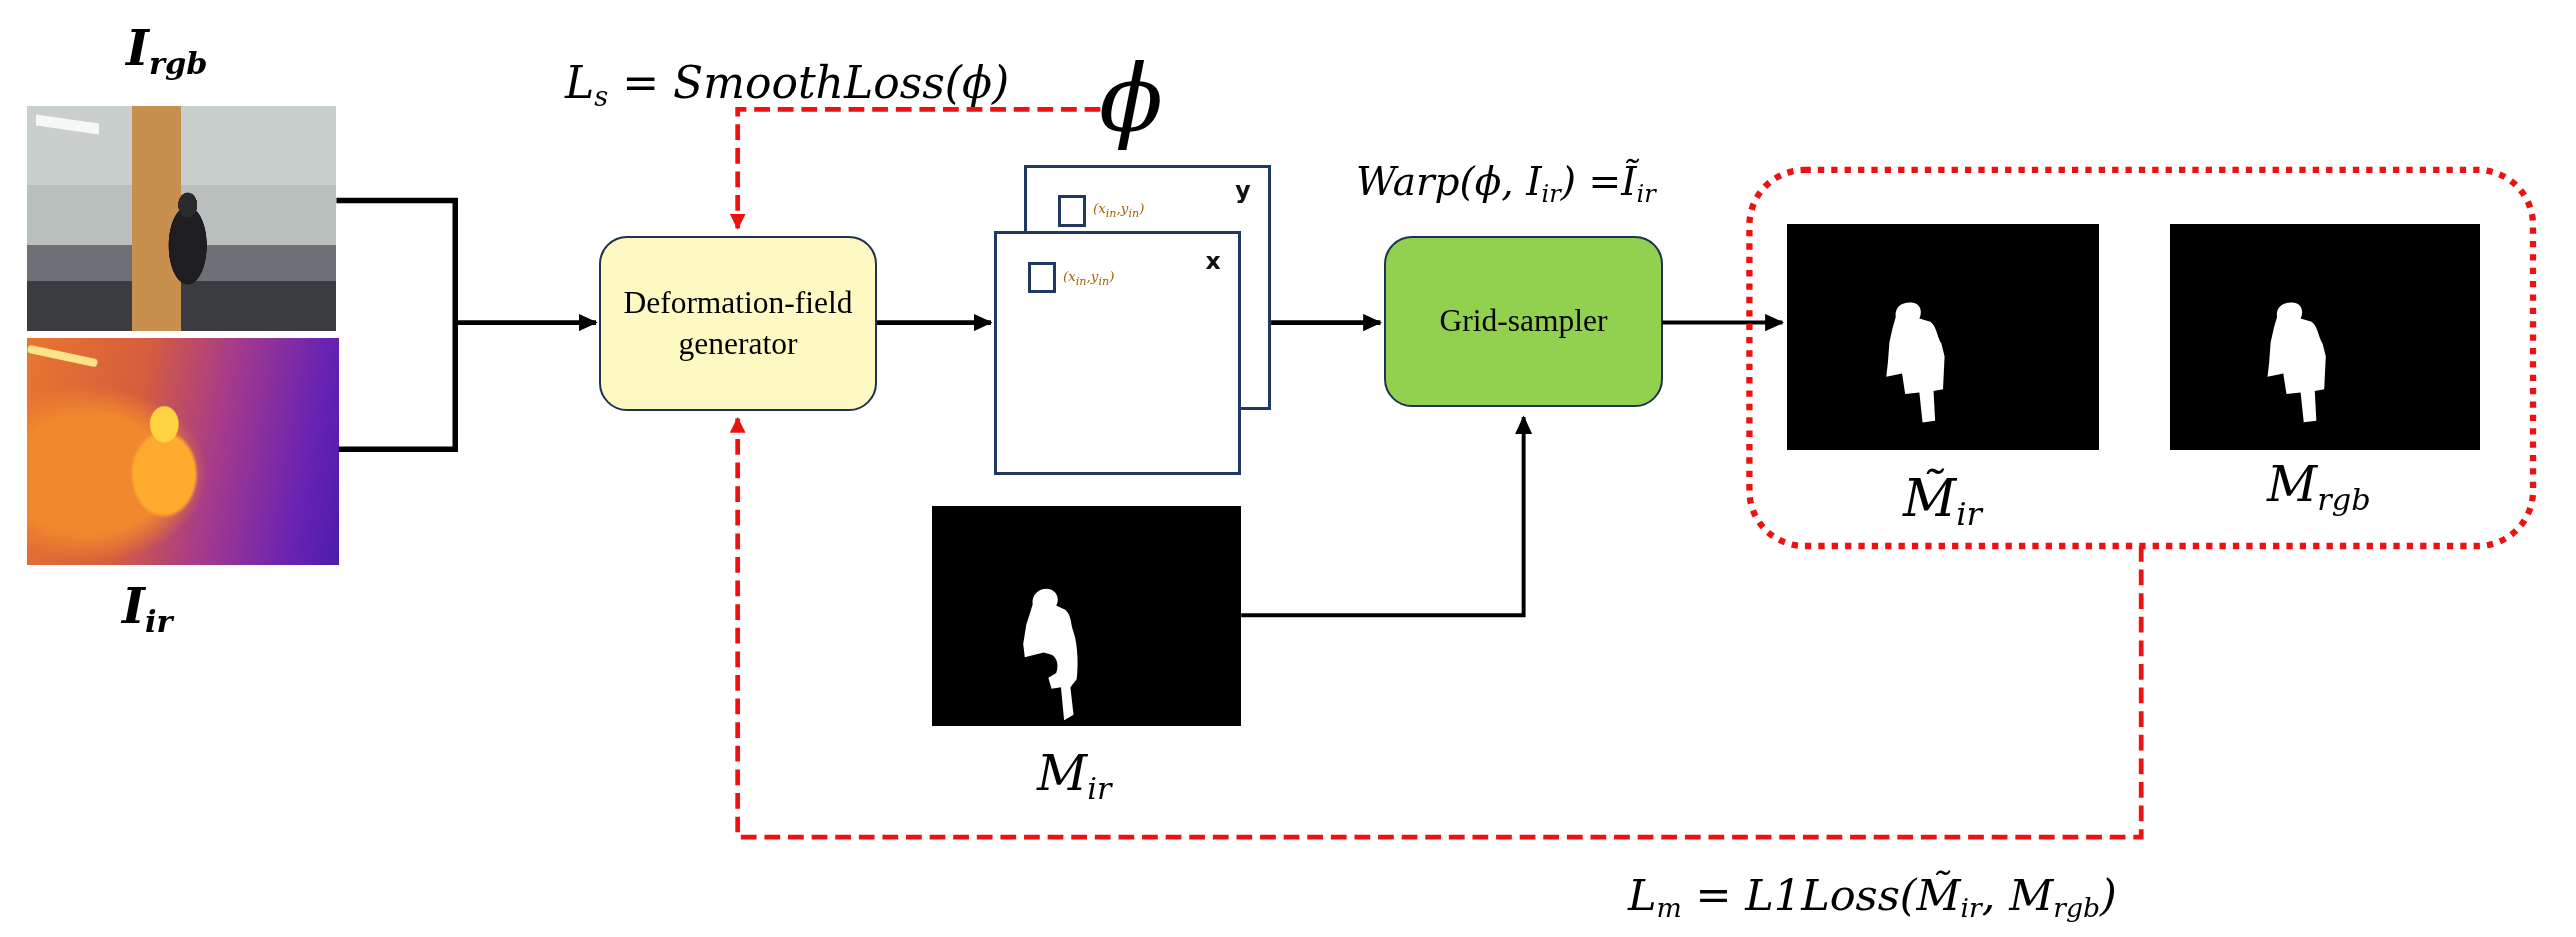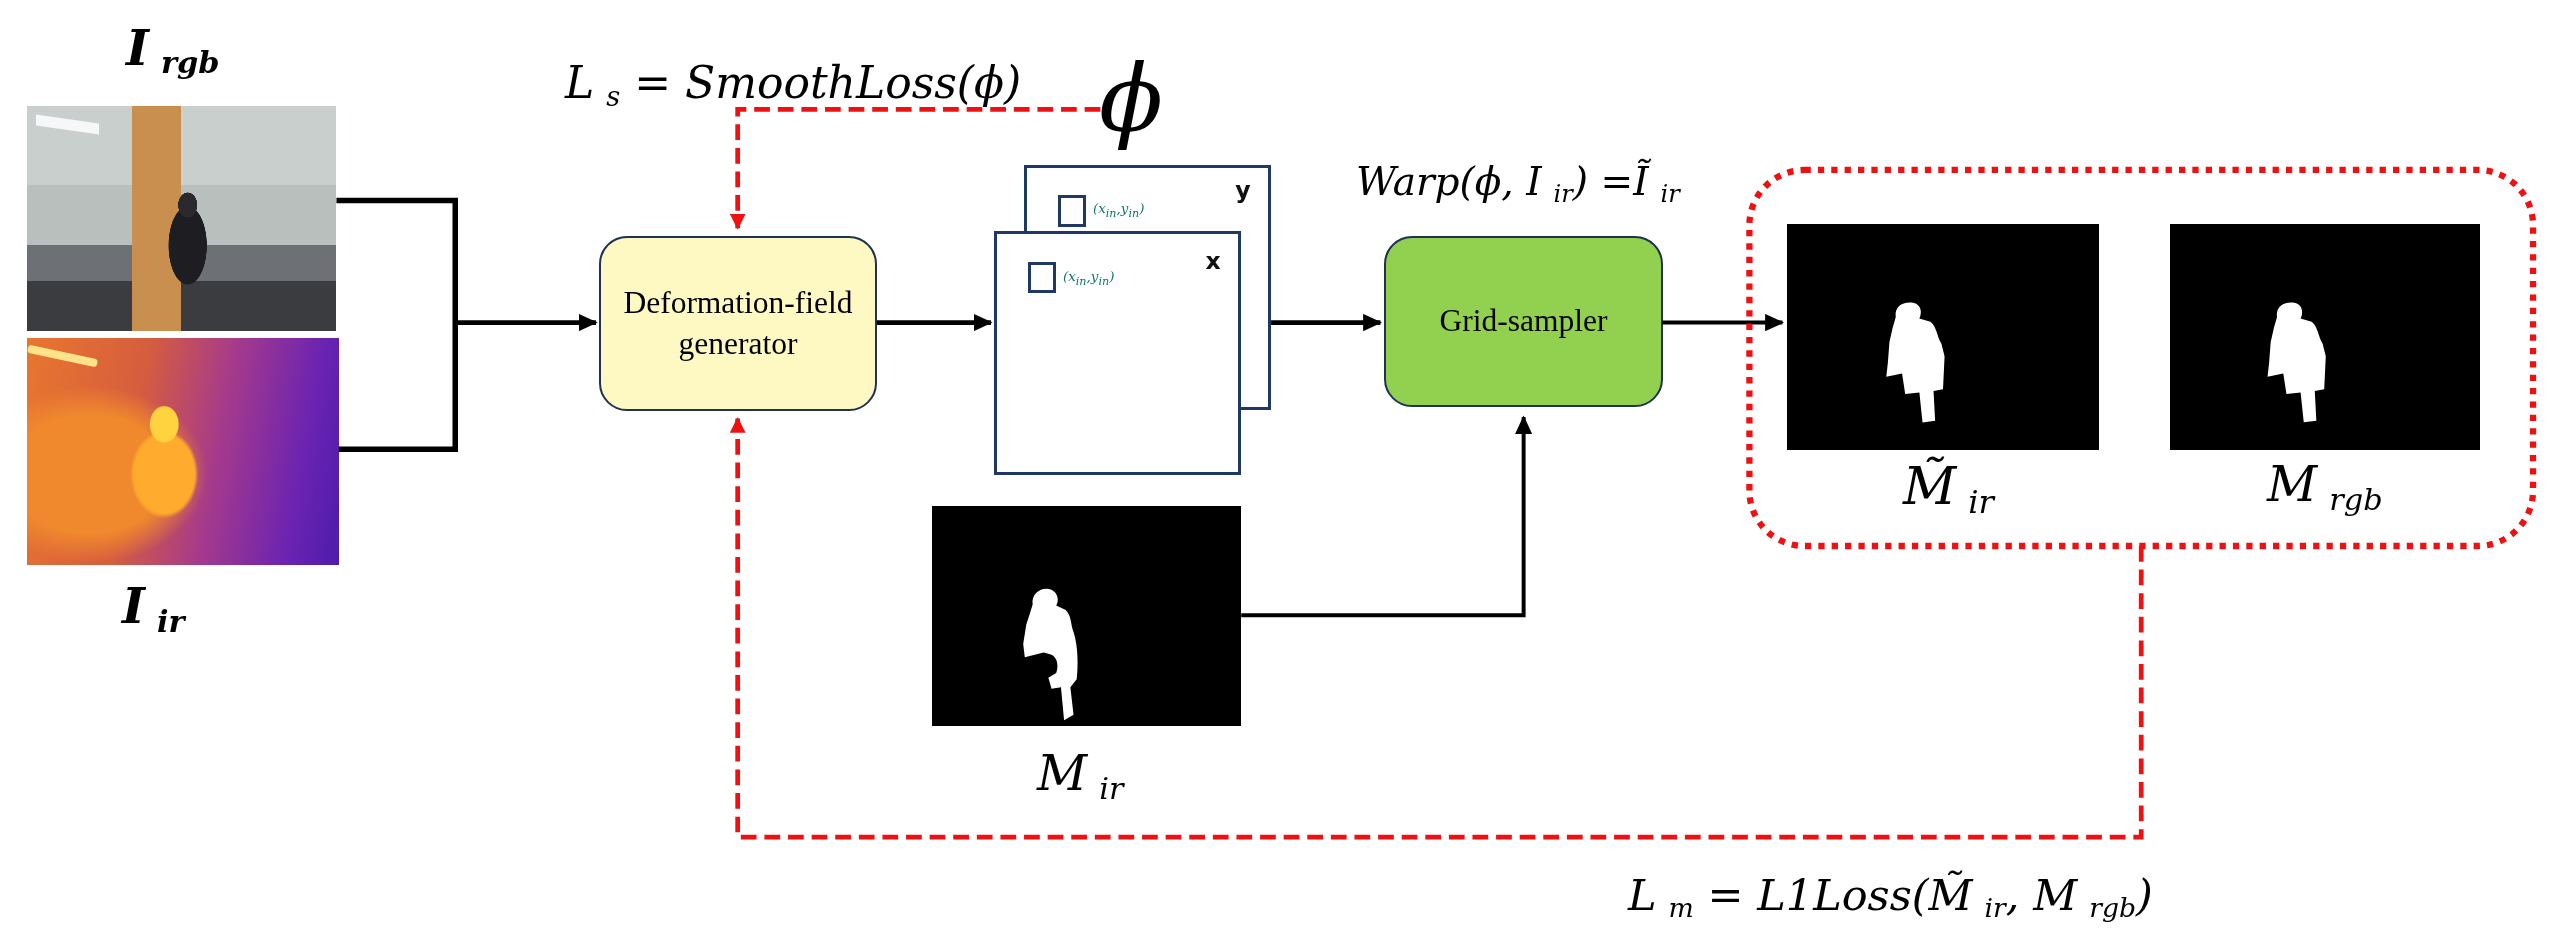--- a/index.html
+++ b/index.html
@@ -1,19 +1,19 @@
 <!DOCTYPE html>
 <html style="font-size:12.6px"><head>
   <meta charset="utf-8">
   <style>
     html, body { margin: 0; padding: 0; background: #ffffff; }
     body { width: 2576px; height: 937px; position: relative; overflow: hidden; }
     .abs { position: absolute; }
     .math { font-family: "DejaVu Serif", "Liberation Serif", serif; font-style: italic; color: #000; white-space: nowrap; line-height: 1; }
-    .math sub { font-size: 62%; vertical-align: -0.28em; margin-left: 12px; }
+    .math sub { font-size: 62%; vertical-align: -0.28em; }
     .serif { font-family: "Liberation Serif", "DejaVu Serif", serif; color: #000; }
     .photo { overflow: hidden; }
     .rgb-photo {
       background:
         radial-gradient(ellipse 15.7px 20.5px at 52% 44%, #2a2a2e 0 60%, transparent 62%),
         radial-gradient(ellipse 27px 55px at 52% 62%, #1d1d22 0 70%, transparent 72%),
         radial-gradient(ellipse 14px 27px at 52% 60%, #6f55c9 0 70%, transparent 72%),
         linear-gradient(90deg, transparent 0 34%, #c98f4f 34% 50%, transparent 50%),
         linear-gradient(180deg, #c9cfcc 0 35%, #b9bfbd 35% 62%, #6d7175 62% 78%, #3a3c40 78% 100%);
     }
@@ -33,21 +33,21 @@
       background: #ffe38a; transform: rotate(12deg); border-radius: 3.1px;
     }
     .mask { background: #000; }
     .node {
       border: 2.4px solid #1f3350; border-radius: 28px; box-sizing: border-box;
       display: flex; align-items: center; justify-content: center; text-align: center;
       font-size: 31.5px; line-height: 1.3;
     }
     .frame { border: 3.9px solid #1f3864; background: #fff; box-sizing: border-box; }
     .cell { border: 3.9px solid #1f3864; background: #fff; box-sizing: border-box; width: 28px; height: 31.5px; }
-    .coord { font-family: "DejaVu Serif", serif; font-style: italic; font-size: 13.4px; color: #0f766e; }
+    .coord { font-family: "DejaVu Serif", serif; font-style: italic; font-size: 13.4px; color: #a16207; }
     .axis-lbl { font-family: "DejaVu Sans", sans-serif; font-weight: bold; font-size: 23.6px; color: #111; }
     svg.overlay { position: absolute; left: 0; top: 0; }
   </style>
 </head>
 <body>
 
 <div class="abs math" style="left:126px; top:23.6px; font-size:49px; font-weight:bold;">
   <span>I</span><sub>rgb</sub>
 </div>
 <div class="abs photo rgb-photo" style="left:27px; top:106px; width:309px; height:225px;"></div>
@@ -107,21 +107,21 @@
 <div class="abs mask" style="left:1787px; top:224px; width:312px; height:226px;">
   <svg width="312" height="226" viewBox="0 0 396 287">
     <path d="M138 118 C136 104 148 98 160 100 C170 102 172 112 168 120 L182 124 C190 130 190 142 196 152 L200 168 L198 210 L186 212 L188 250 L172 252 L168 214 L150 216 L146 190 L126 194 L128 176 L130 150 L134 132 Z" fill="#fff"></path>
   </svg>
 </div>
 <div class="abs mask" style="left:2170px; top:224px; width:310px; height:226px;">
   <svg width="310" height="226" viewBox="0 0 394 287">
     <path d="M136 118 C134 104 146 98 158 100 C168 102 170 112 166 120 L180 124 C188 130 188 142 194 152 L198 168 L196 210 L184 212 L186 250 L170 252 L166 214 L148 216 L144 190 L124 194 L126 176 L128 150 L132 132 Z" fill="#fff"></path>
   </svg>
 </div>
-<div class="abs math" style="left:1903px; top:460px; font-size:52px;">
+<div class="abs math" style="left:1903px; top:472px; font-size:52px;">
   <span>M̃</span><sub>ir</sub>
 </div>
 <div class="abs math" style="left:2267px; top:460px; font-size:49px;">
   <span>M</span><sub>rgb</sub>
 </div>
 
 <div class="abs math" style="left:1628px; top:874px; font-size:43px;">
   <span>L</span><sub>m</sub>
   <span>= L1Loss(</span><span>M̃</span><sub>ir</sub><span>, M</span><sub>rgb</sub><span>)</span>
 </div>

